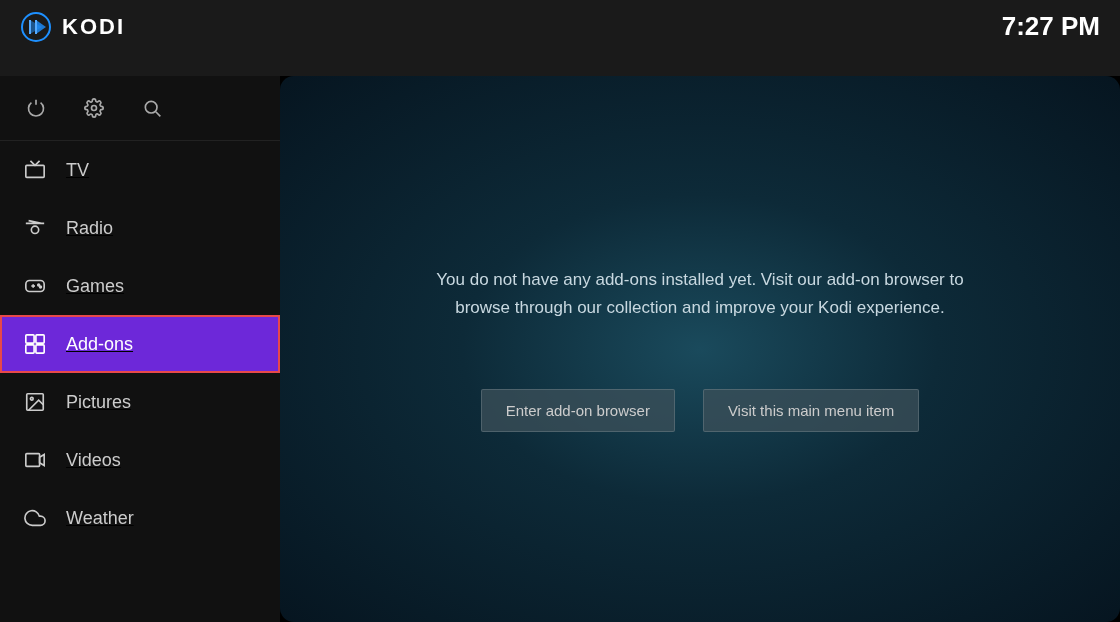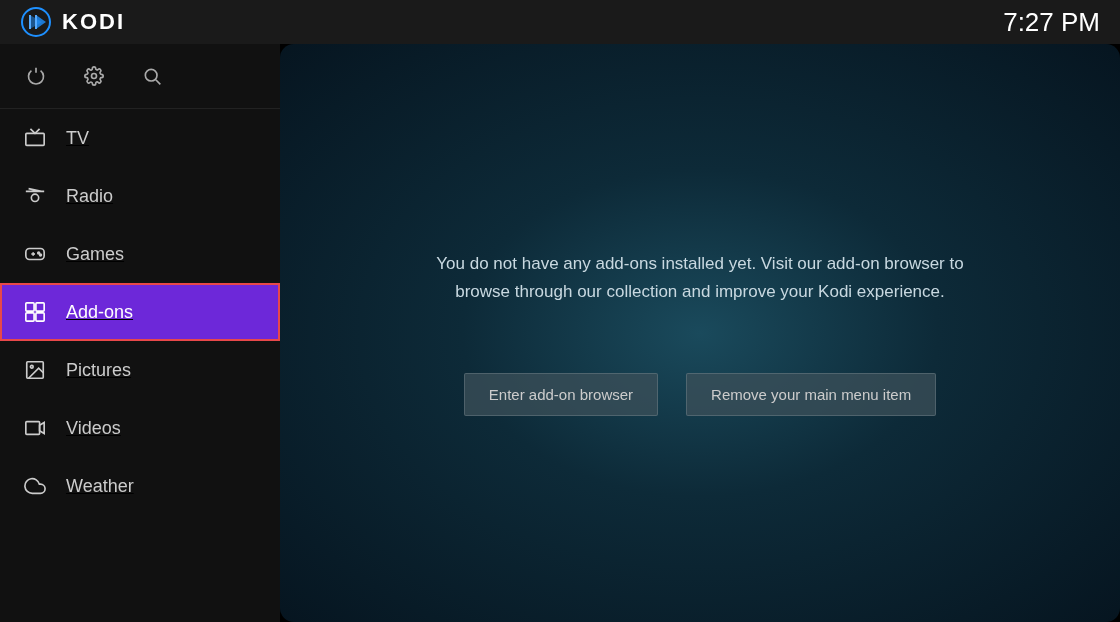--- a/index.html
+++ b/index.html
@@ -10,23 +10,23 @@
       overflow: hidden;
       font-family: 'Arial', sans-serif;
       display: flex;
       flex-direction: column;
       background: #000;
     }
 
     
     .top-bar {
       display: flex;
-      align-items: center;
+      align-items: flex-start;
       background: #1a1a1a;
-      height: 44px;
+      height: 76px;
       padding: 11px 20px;
       flex-shrink: 0;
     }
 
     .kodi-logo {
       display: flex;
       align-items: center;
       gap: 10px;
       margin-right: auto;
     }
@@ -39,21 +39,21 @@
     .kodi-title {
       color: #fff;
       font-size: 22px;
       font-weight: bold;
       letter-spacing: 2px;
     }
 
     .top-time {
       color: #fff;
       font-size: 26px;
-      font-weight: 400;
+      font-weight: 700;
     }
 
     
     .main-layout {
       display: flex;
       flex: 1;
       overflow: hidden;
     }
 
     
@@ -291,18 +291,18 @@
       </div>
 
     </nav>
   </div>
 
   <div class="content-area">
     <div class="content-center">
       <p class="content-message">You do not have any add-ons installed yet. Visit our add-on browser to browse through our collection and improve your Kodi experience.</p>
       <div class="content-buttons">
         <button class="content-btn">Enter add-on browser</button>
-        <button class="content-btn">Remove your main menu item</button>
+        <button class="content-btn">Visit this main menu item</button>
       </div>
     </div>
   </div>
 
 </div>
 
 </body></html>

